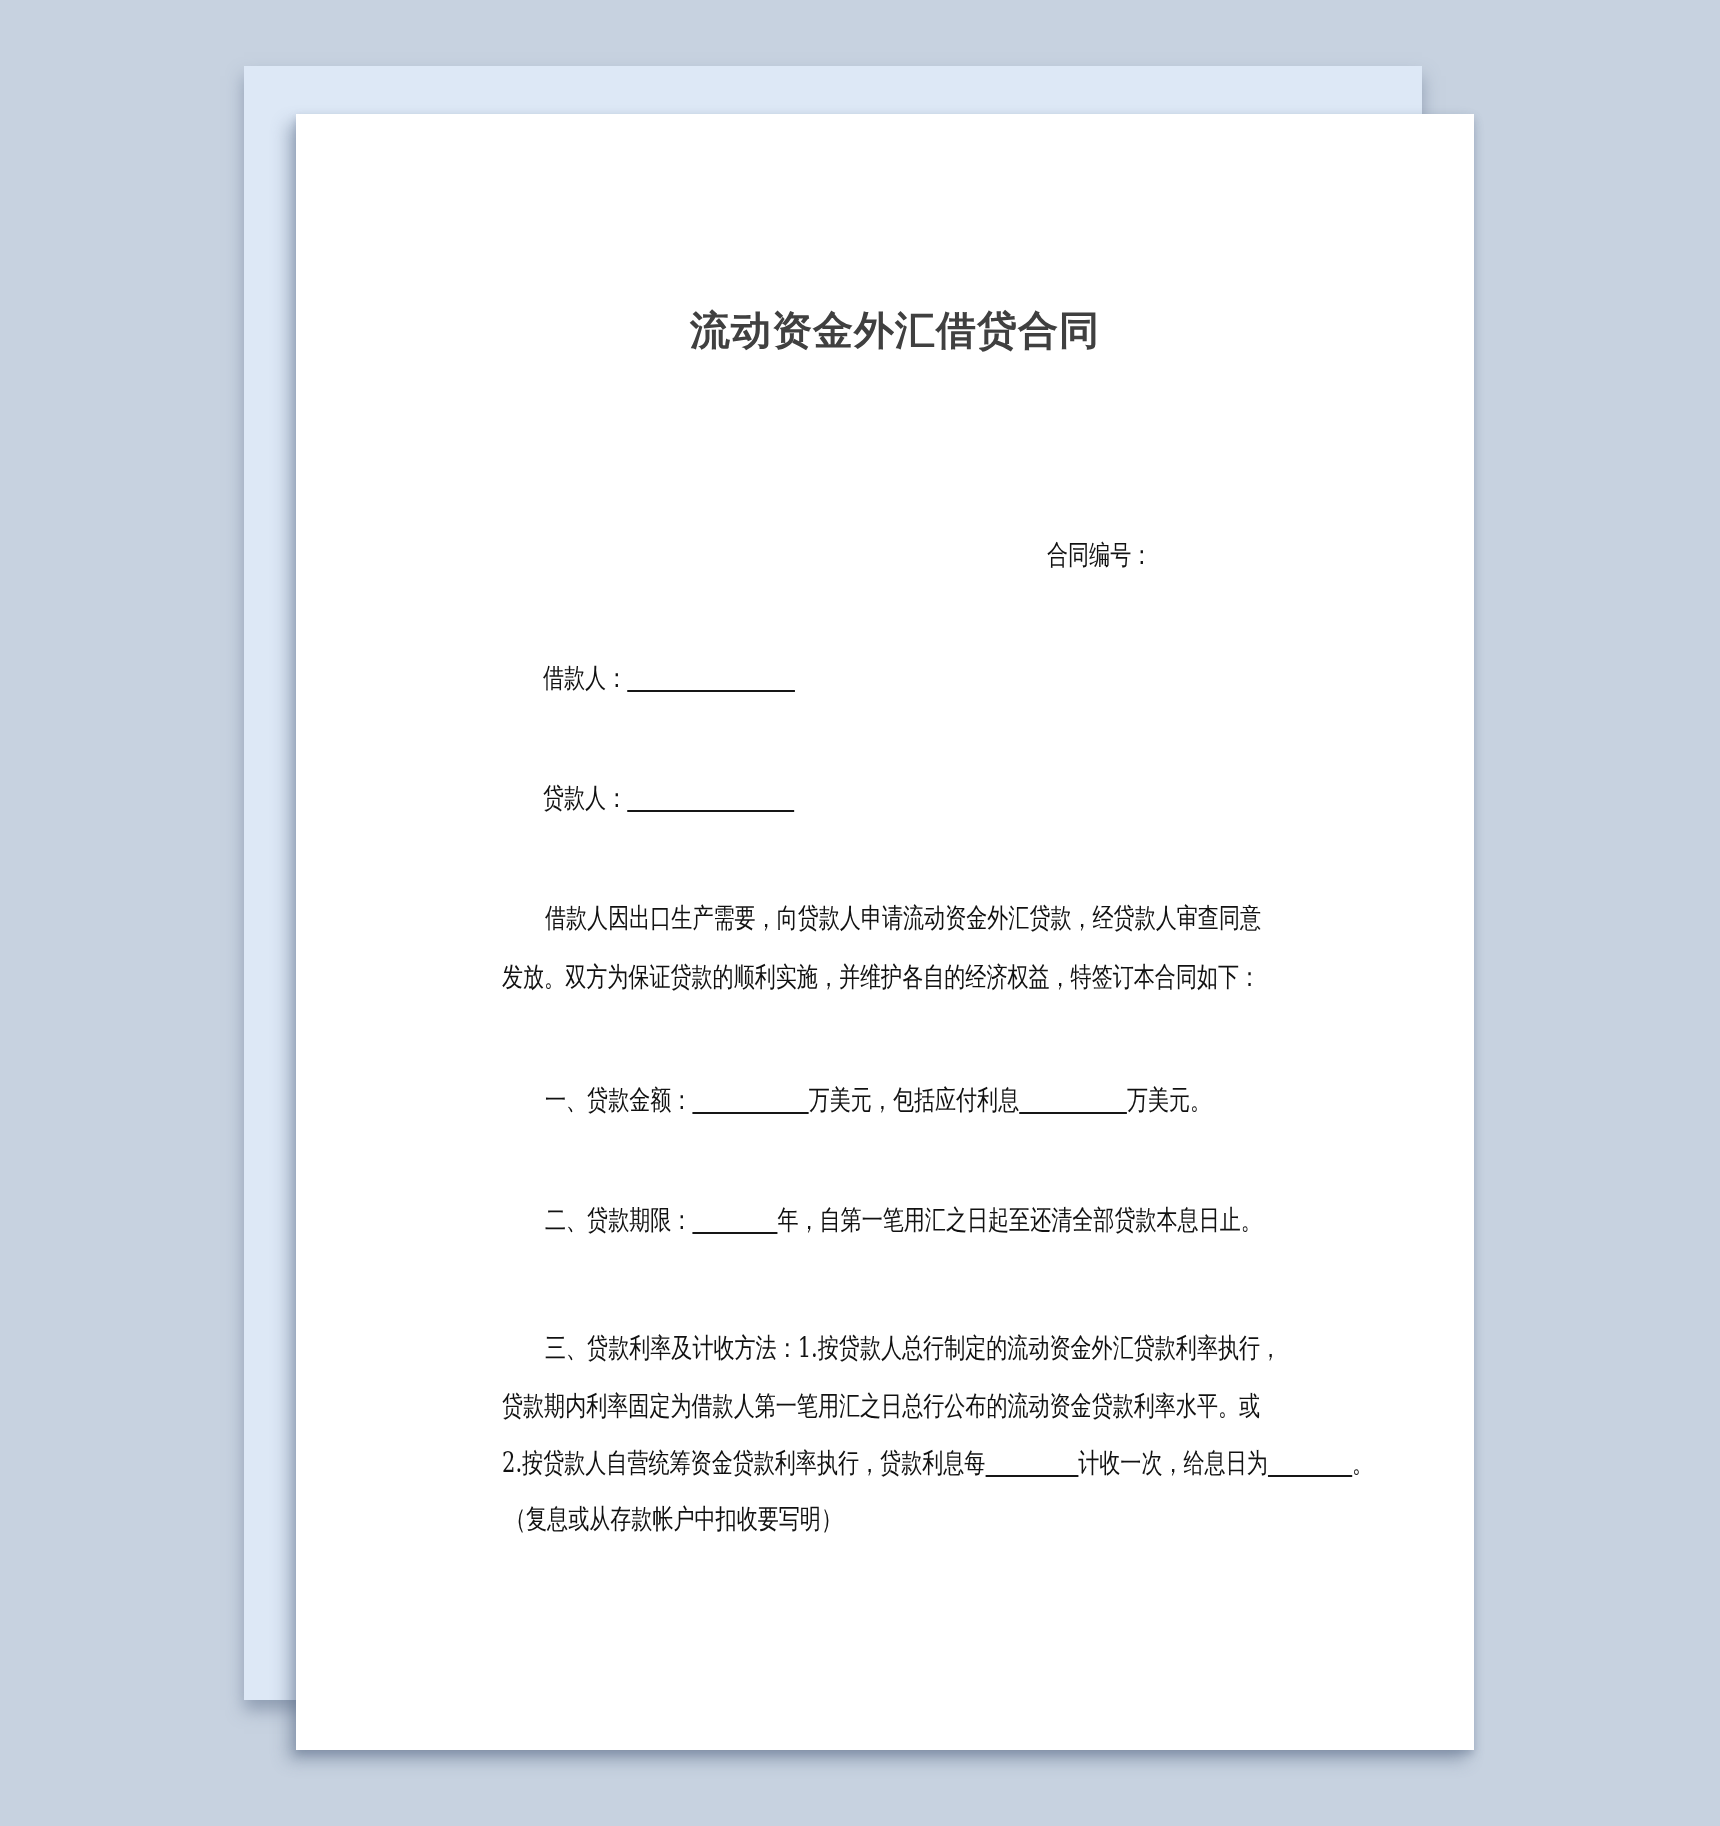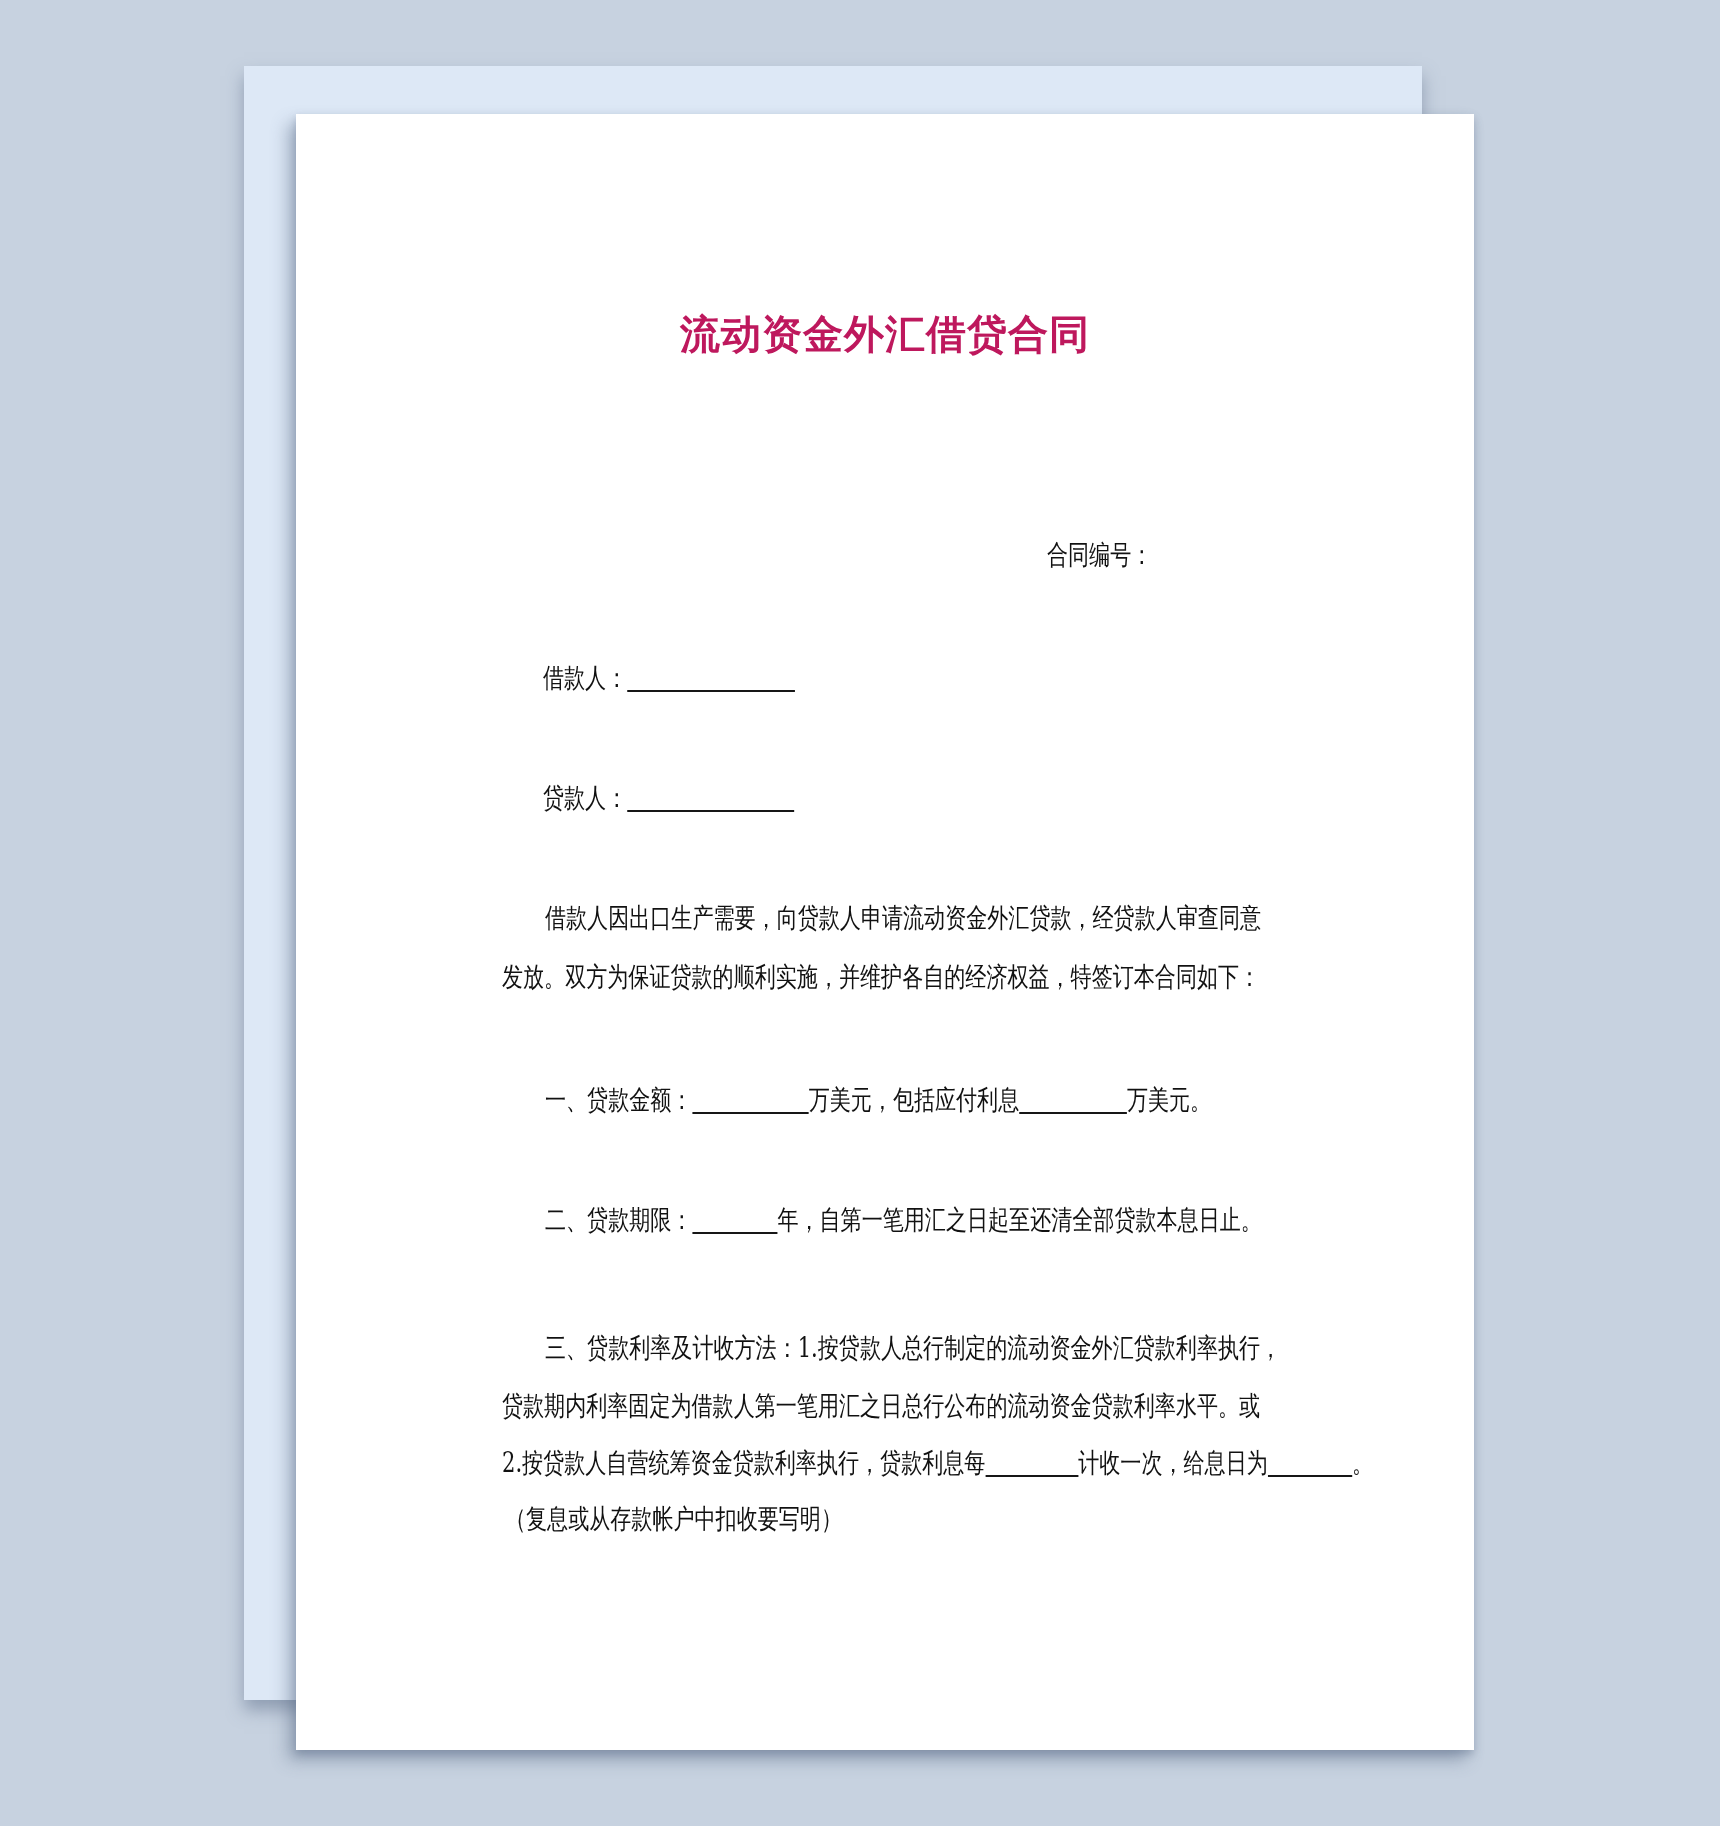--- a/index.html
+++ b/index.html
@@ -19,25 +19,25 @@
   }
 
   .page-front {
     position:absolute; left:296px; top:114px;
     width:1178px; height:1636px;
     background:#ffffff;
     box-shadow:-8px 10px 16px rgba(88,106,134,0.45), 0 4px 8px rgba(88,106,134,0.35);
   }
 
   .doc-title {
-    position:absolute; top:197px; left:0; width:100%;
+    position:absolute; top:197px; left:10px; width:100%;
     text-align:center;
-    font-family:Liberation Sans, sans-serif;
+    font-family:Liberation Mono, monospace;
     font-weight:700; font-size:40px; line-height:46px;
-    color:#be185d;
+    color:#404040;
     letter-spacing:1px;
   }
 
   .line {
     position:absolute;
     white-space:nowrap;
     font-size:27px; line-height:30px;
     color:#111;
     transform:scaleX(0.78);
     transform-origin:0 0;

